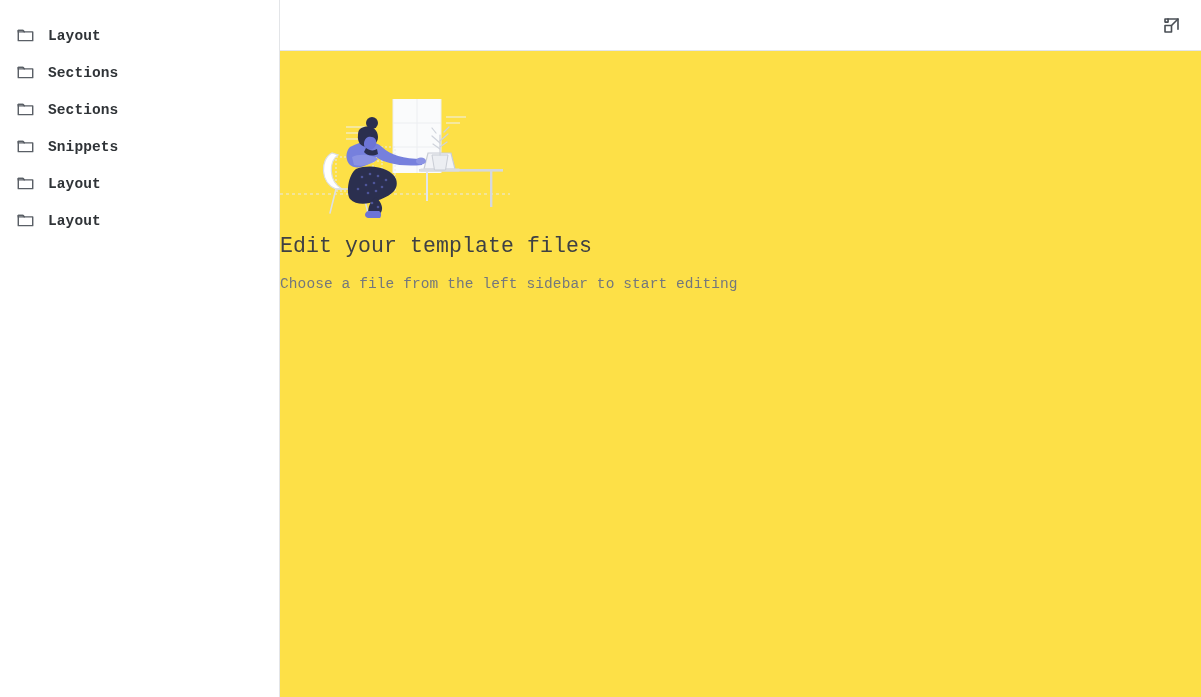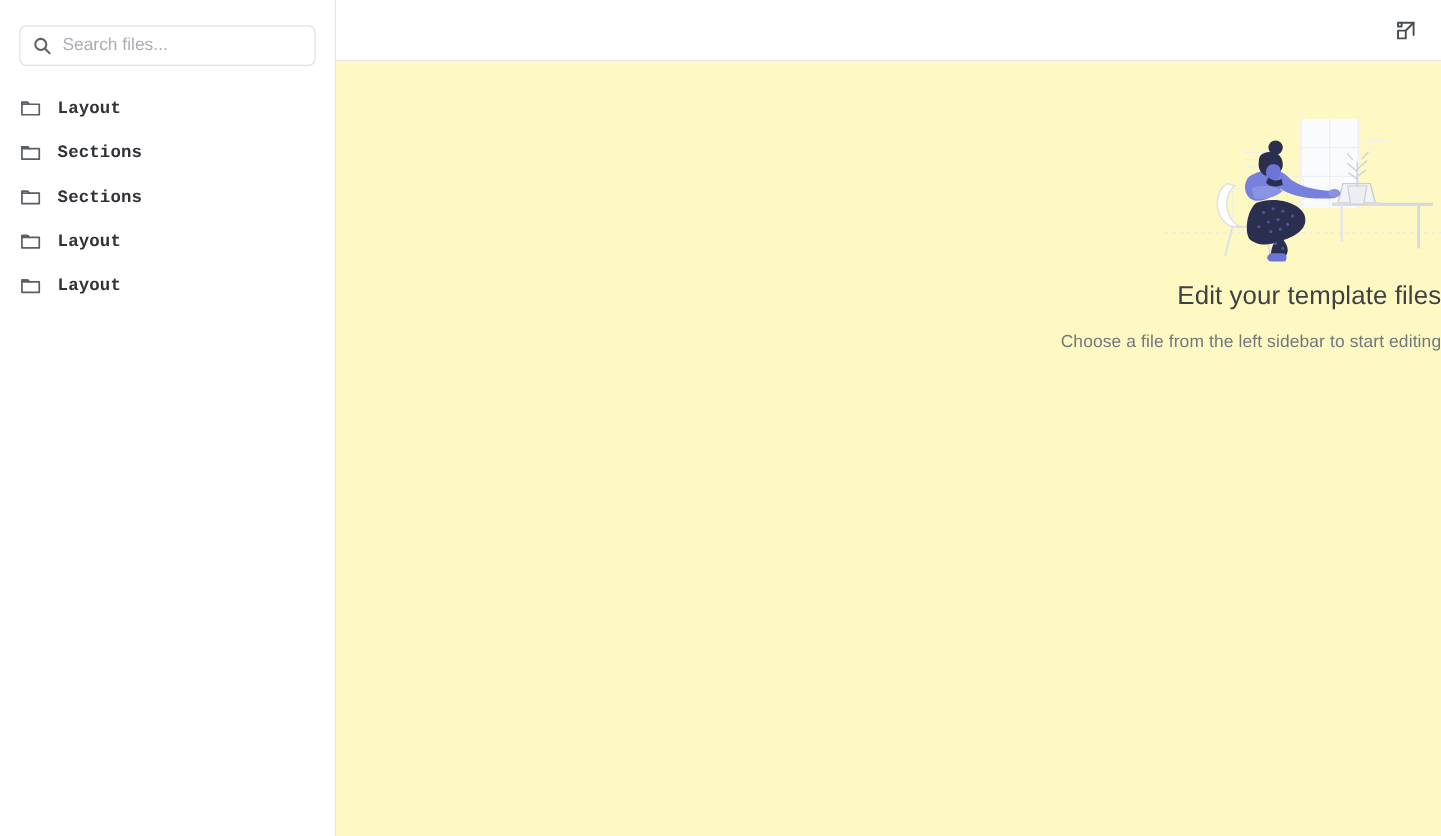--- a/index.html
+++ b/index.html
@@ -100,26 +100,27 @@
     border: none;
     background: transparent;
     cursor: pointer;
     border-radius: 4px;
     color: #4a4f55;
   }
   .expand-icon { width: 21px; height: 21px; display: block; }
 
   .content {
     flex: 1 1 auto;
-    background: #fef9c3;
+    background: #fde047;
     display: flex;
     flex-direction: column;
-    align-items: flex-end;
+    align-items: flex-start;
     padding-top: 46px;
     min-height: 0;
+    font-family: Liberation Mono, monospace;
   }
   .illustration { width: 230px; height: 122px; display: block; }
   .empty-title {
     margin-top: 15px;
     font-size: 21.5px;
     font-weight: normal;
     color: #3e4044;
     letter-spacing: 0.1px;
   }
   .empty-sub {
@@ -129,31 +130,20 @@
     letter-spacing: 0.1px;
   }
 </style>
 </head>
 <body>
 
 <div class="app">
 
   <aside class="sidebar">
 
-    <div class="search-wrap">
-      <div class="search-box">
-        <span class="search-icon">
-          <svg viewBox="0 0 16 16" width="16" height="16" fill="none" stroke="currentColor" stroke-width="1.7" stroke-linecap="round" stroke-linejoin="round">
-            <circle cx="7" cy="7" r="4.6"></circle>
-            <line x1="10.4" y1="10.4" x2="14.3" y2="14.3"></line>
-          </svg>
-        </span>
-        <input class="search-input" type="text" placeholder="Search files..." style="">
-      </div>
-    </div>
 
     <nav class="file-list">
 
       <div class="file-item">
         <span class="folder-icon">
           <svg viewBox="0 0 20 20" width="19" height="19" fill="none" stroke="currentColor" stroke-width="1.5" stroke-linecap="round" stroke-linejoin="round">
             <path d="M2.4 4.6h5.0l1.3 1.6h-6.3z"></path>
             <path d="M2.4 4.6h5.0l1.3 1.6h8.9v9.2h-15.2z"></path>
           </svg>
         </span>
@@ -173,20 +163,29 @@
       <div class="file-item">
         <span class="folder-icon">
           <svg viewBox="0 0 20 20" width="19" height="19" fill="none" stroke="currentColor" stroke-width="1.5" stroke-linecap="round" stroke-linejoin="round">
             <path d="M2.4 4.6h5.0l1.3 1.6h-6.3z"></path>
             <path d="M2.4 4.6h5.0l1.3 1.6h8.9v9.2h-15.2z"></path>
           </svg>
         </span>
         <span class="file-label">Sections</span>
       </div>
 
+      <div class="file-item">
+        <span class="folder-icon">
+          <svg viewBox="0 0 20 20" width="19" height="19" fill="none" stroke="currentColor" stroke-width="1.5" stroke-linecap="round" stroke-linejoin="round">
+            <path d="M2.4 4.6h5.0l1.3 1.6h-6.3z"></path>
+            <path d="M2.4 4.6h5.0l1.3 1.6h8.9v9.2h-15.2z"></path>
+          </svg>
+        </span>
+        <span class="file-label">Snippets</span>
+      </div>
 
       <div class="file-item">
         <span class="folder-icon">
           <svg viewBox="0 0 20 20" width="19" height="19" fill="none" stroke="currentColor" stroke-width="1.5" stroke-linecap="round" stroke-linejoin="round">
             <path d="M2.4 4.6h5.0l1.3 1.6h-6.3z"></path>
             <path d="M2.4 4.6h5.0l1.3 1.6h8.9v9.2h-15.2z"></path>
           </svg>
         </span>
         <span class="file-label">Layout</span>
       </div>

